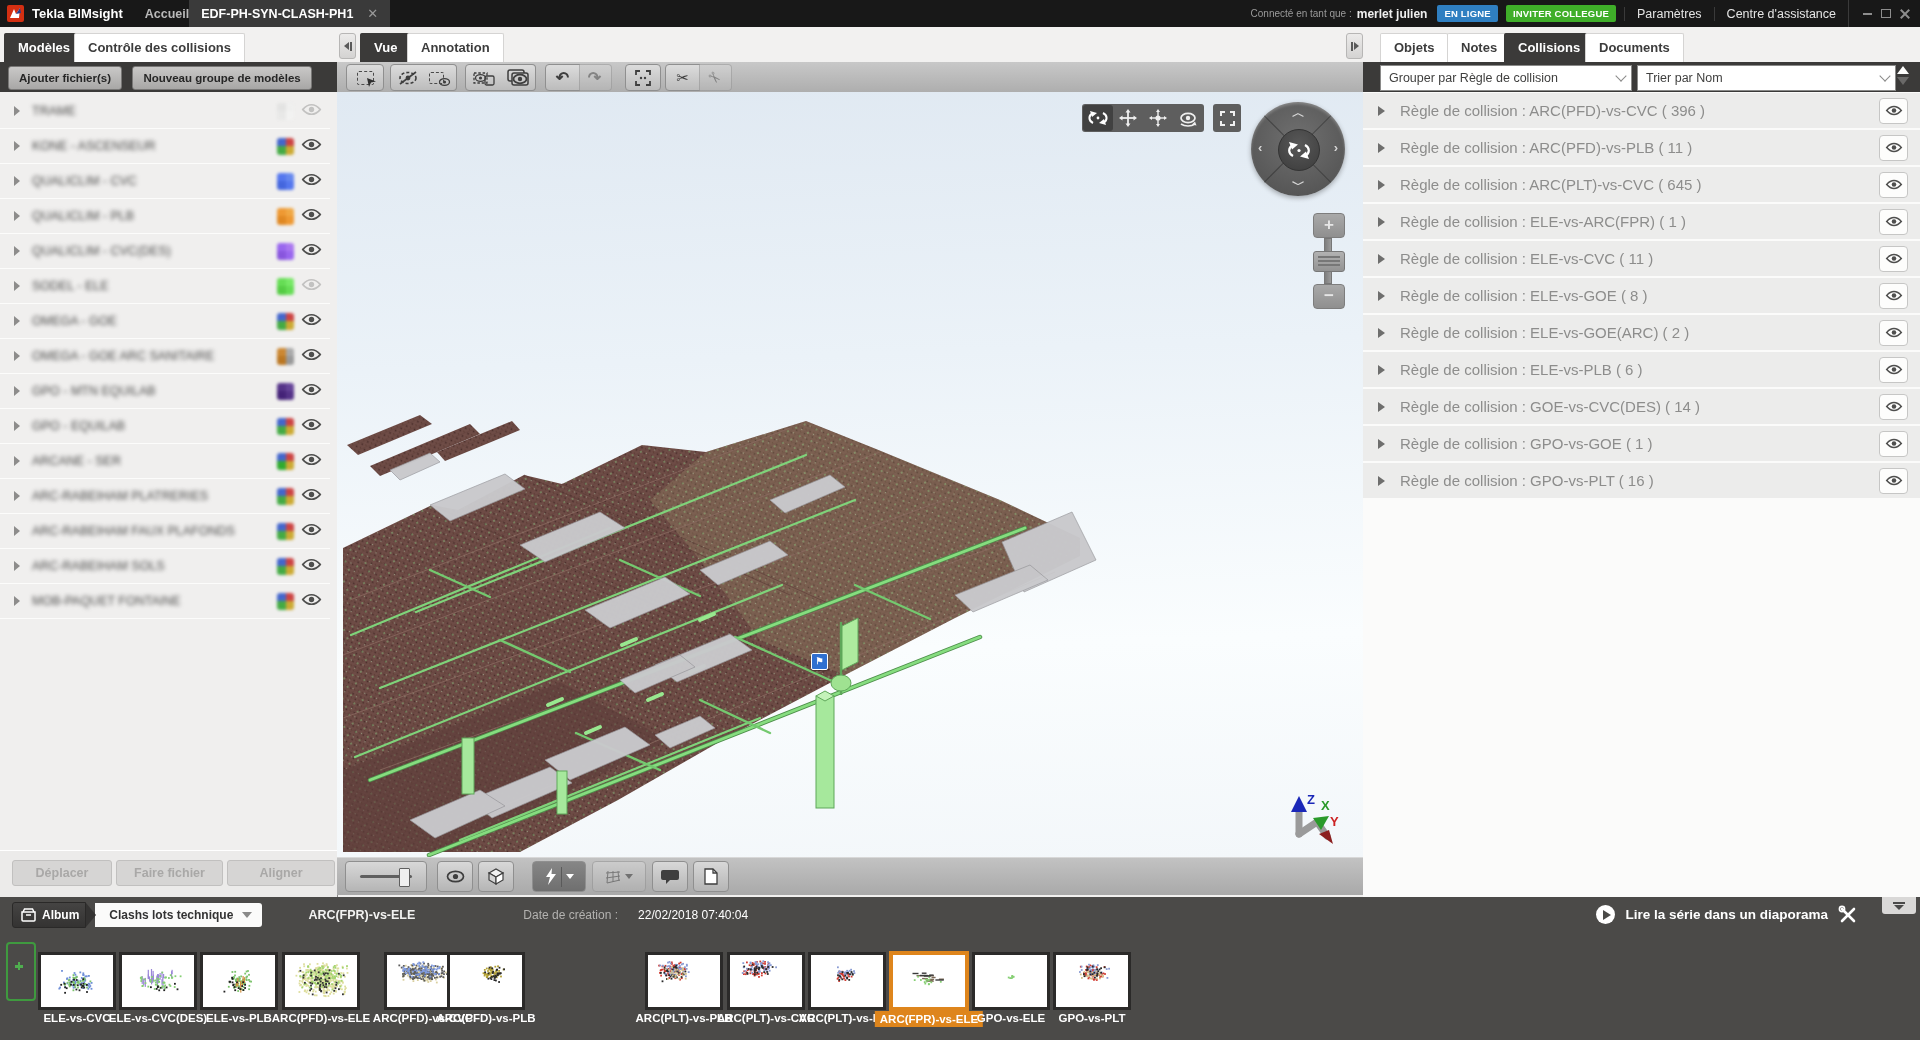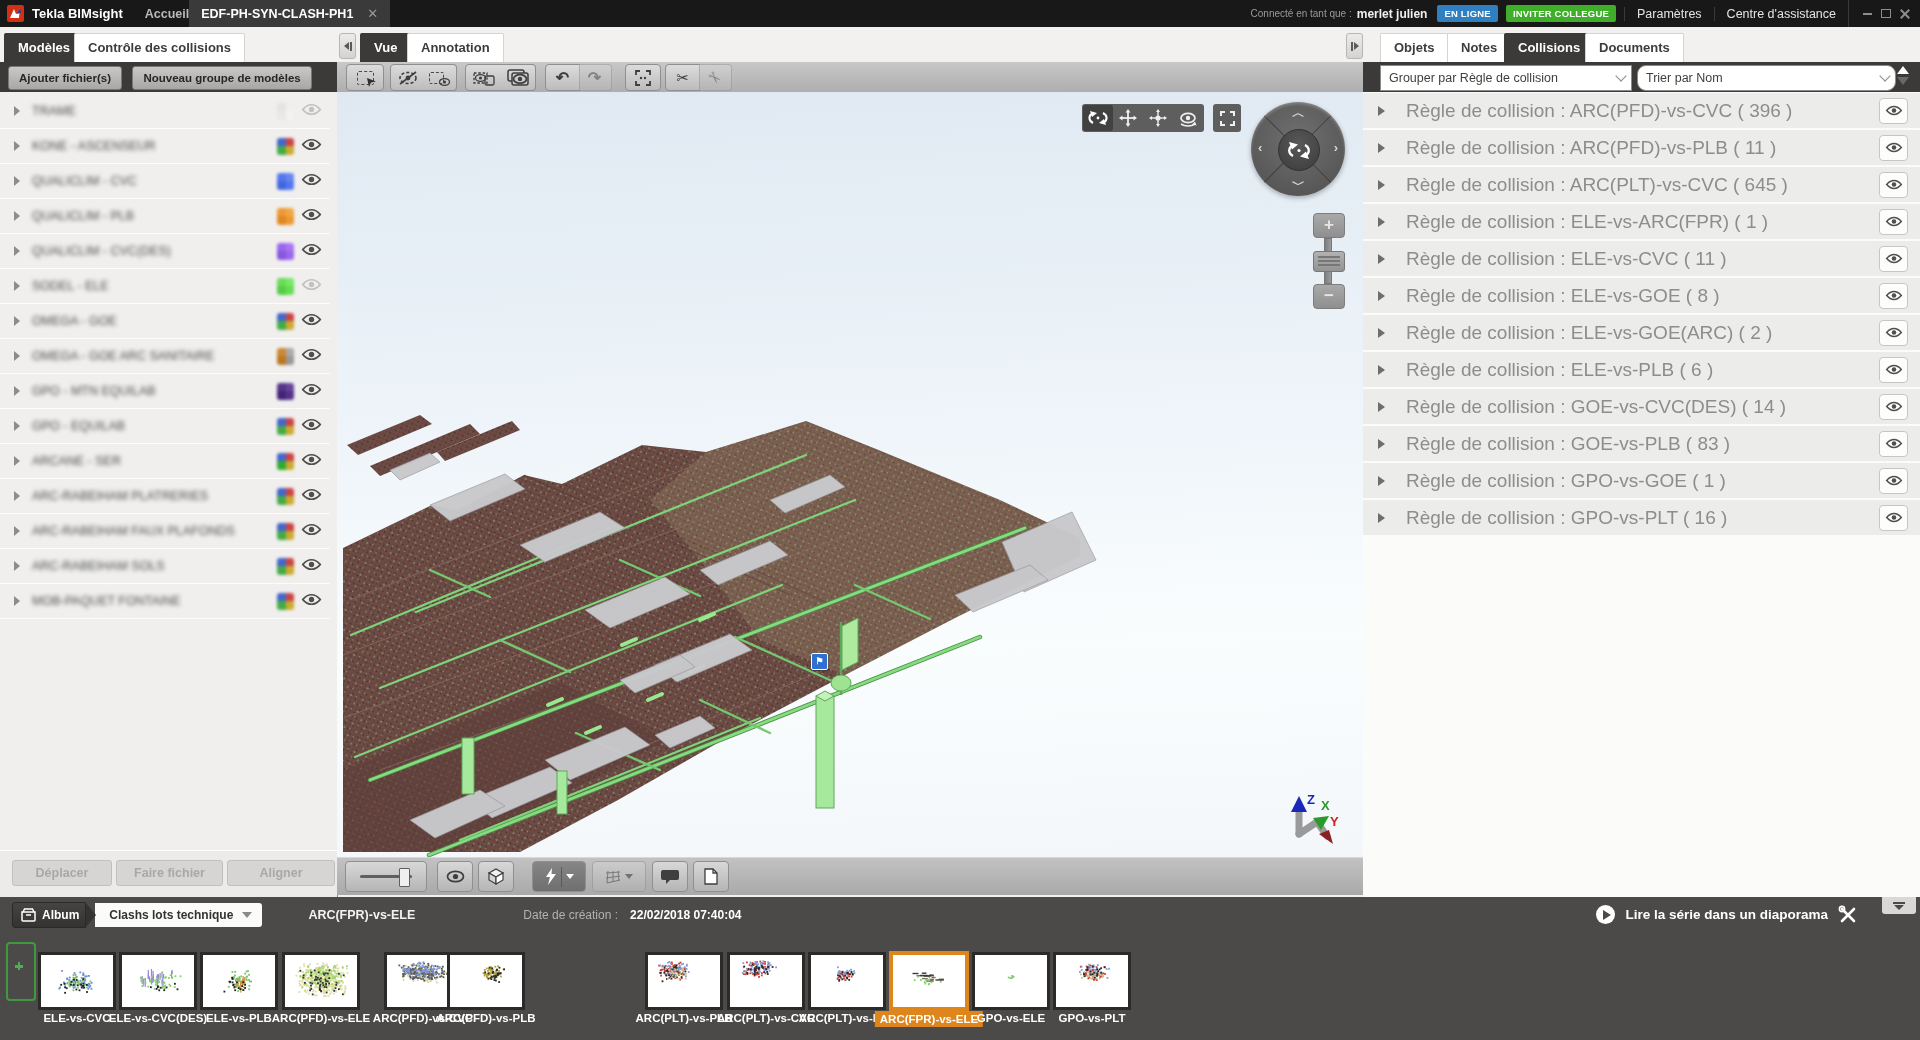--- a/index.html
+++ b/index.html
@@ -91,37 +91,37 @@
   .zs-handle::before{content:"";position:absolute;left:4px;right:4px;top:4px;height:2px;background:#777;box-shadow:0 4px 0 #777,0 8px 0 #777;}
 
   
   #note-marker{left:474px;top:561px;width:15px;height:15px;background:#2e6fd0;border:1.5px solid #fff;border-radius:2px;box-shadow:0 1px 2px rgba(0,0,0,.4);color:#fff;font-size:9px;text-align:center;line-height:14px;position:absolute;font-weight:bold;}
 
   
   #right-panel{left:1363px;top:92px;width:557px;height:805px;background:#fbfbfa;}
   #rules-list{position:absolute;left:0;top:1px;width:557px;}
   .rule-row{position:relative;height:35px;margin-bottom:2px;background:#ececeb;display:flex;align-items:center;}
   .rule-exp{width:0;height:0;border-top:5px solid transparent;border-bottom:5px solid transparent;border-left:7px solid #6e6e6d;margin-left:15px;}
-  .rule-label{margin-left:21px;font-size:19px;color:#8d8d8c;}
+  .rule-label{margin-left:15px;font-size:15px;color:#8d8d8c;}
   .rule-eye{position:absolute;right:12px;width:27px;height:24px;background:#fdfdfc;border:1px solid #c6c6c5;border-radius:4px;display:flex;align-items:center;justify-content:center;color:#4f4f4e;}
   .dropdown{position:absolute;top:3px;height:24px;background:#fff;border:1px solid #8a8a89;display:flex;align-items:center;font-size:12.5px;color:#3f3f3e;padding-left:8px;}
   .dd-chev{position:absolute;right:6px;width:7px;height:7px;border-right:1.5px solid #8a8a89;border-bottom:1.5px solid #8a8a89;transform:rotate(45deg);top:6px;}
   .sort-tri-up{width:0;height:0;border-left:6px solid transparent;border-right:6px solid transparent;border-bottom:8px solid #fdfdfc;}
   .sort-tri-down{width:0;height:0;border-left:6px solid transparent;border-right:6px solid transparent;border-top:8px solid #6a6968;margin-top:3px;}
 
   
   #album-bar{left:0;top:897px;width:1920px;height:143px;background:#4b4a48;}
   #album-header{position:absolute;left:0;top:0;width:1920px;height:35px;display:flex;align-items:center;}
   #album-btn{margin-left:12px;height:24px;background:linear-gradient(#454443,#343332);border:1px solid #2a2928;border-radius:3px 0 0 3px;display:flex;align-items:center;color:#fff;font-weight:bold;font-size:12px;padding:0 6px 0 8px;gap:6px;position:relative;z-index:2;}
   #album-arrow{width:0;height:0;border-top:12px solid transparent;border-bottom:12px solid transparent;border-left:10px solid #343332;position:relative;z-index:2;}
   #album-crumb{height:24px;background:#fbfbfa;border-radius:0 3px 3px 0;display:flex;align-items:center;color:#333;font-weight:bold;font-size:12px;padding:0 10px 0 14px;margin-left:-1px;gap:9px;}
   .crumb-chev{width:0;height:0;border-left:5px solid transparent;border-right:5px solid transparent;border-top:6px solid #8a8a89;}
   #current-item{color:#f2f2f1;font-size:12.5px;font-weight:bold;margin-left:46px;}
   #created-wrap{margin-left:108px;font-size:12px;color:#b3b2b0;}
-  #created-value{color:#fff;font-weight:bold;margin-left:12px;}
+  #created-value{color:#fff;font-weight:normal;margin-left:20px;}
   #album-right{position:absolute;right:62px;top:0;height:35px;display:flex;align-items:center;gap:10px;}
   #play-icon{width:19px;height:19px;border-radius:50%;background:#fff;position:relative;}
   #play-icon::before{content:"";position:absolute;left:7px;top:5px;width:0;height:0;border-top:5px solid transparent;border-bottom:5px solid transparent;border-left:8px solid #4b4a48;}
   #play-label{color:#fff;font-weight:bold;font-size:13.5px;}
   #album-collapse{position:absolute;right:4px;top:0;width:34px;height:17px;background:#d9d8d7;border-radius:0 0 3px 3px;display:flex;flex-direction:column;align-items:center;justify-content:center;gap:1px;}
   #album-collapse .bar{width:12px;height:2px;background:#4a4a49;}
   #album-collapse .dn{width:0;height:0;border-left:5px solid transparent;border-right:5px solid transparent;border-top:5px solid #4a4a49;}
   #add-thumb{position:absolute;left:6px;top:45px;width:26px;height:55px;border:2px solid #3f9a3f;border-radius:4px;}
   #add-thumb::before{content:"";position:absolute;left:7px;top:21px;width:8px;height:2.5px;background:#4fae4f;}
   #add-thumb::after{content:"";position:absolute;left:9.7px;top:18px;width:2.5px;height:8px;background:#4fae4f;}
@@ -252,21 +252,21 @@
     <div class="tbtn joinr disabled" style="left:361px;width:33px;">
         <span style="font-size:15px;transform:rotate(45deg);display:inline-block;">✂</span>
       </div>
   </div>
 
   <div class="abs darkstrip" style="left:1363px;width:557px;">
     <div class="dropdown" style="left:17px;width:242px;">
       <span>Grouper par Règle de collision</span>
         <span class="dd-chev"></span>
     </div>
-    <div class="dropdown" style="left:274px;width:249px;border-radius:9px;">
+    <div class="dropdown" style="left:274px;width:249px;">
       <span>Trier par Nom</span>
         <span class="dd-chev"></span>
     </div>
     <div style="position:absolute;left:534px;top:4px;">
       <div class="sort-tri-up"></div>
       <div class="sort-tri-down"></div>
     </div>
   </div>
 
   <div id="left-panel" class="abs">
@@ -828,30 +828,20 @@
     <span class="rule-eye">
             <svg width="16" height="11" viewBox="0 0 24 16">
               <path d="M12 2 C6 2 2.7 6 1 8 C2.7 10 6 14 12 14 C18 14 21.3 10 23 8 C21.3 6 18 2 12 2 Z" fill="none" stroke="currentColor" stroke-width="2.2"></path>
               <circle cx="12" cy="8" r="3.4" fill="currentColor"></circle>
             </svg>
           </span>
         </div>
         <div class="rule-row">
           <span class="rule-exp"></span>
     <span class="rule-label">Règle de collision : GOE-vs-CVC(DES) ( 14 )</span>
-    <span class="rule-eye">
-            <svg width="16" height="11" viewBox="0 0 24 16">
-              <path d="M12 2 C6 2 2.7 6 1 8 C2.7 10 6 14 12 14 C18 14 21.3 10 23 8 C21.3 6 18 2 12 2 Z" fill="none" stroke="currentColor" stroke-width="2.2"></path>
-              <circle cx="12" cy="8" r="3.4" fill="currentColor"></circle>
-            </svg>
-          </span>
-        </div>
-        <div class="rule-row">
-          <span class="rule-exp"></span>
-    <span class="rule-label">Règle de collision : GOE-vs-PLB ( 83 )</span>
     <span class="rule-eye">
             <svg width="16" height="11" viewBox="0 0 24 16">
               <path d="M12 2 C6 2 2.7 6 1 8 C2.7 10 6 14 12 14 C18 14 21.3 10 23 8 C21.3 6 18 2 12 2 Z" fill="none" stroke="currentColor" stroke-width="2.2"></path>
               <circle cx="12" cy="8" r="3.4" fill="currentColor"></circle>
             </svg>
           </span>
         </div>
         <div class="rule-row">
           <span class="rule-exp"></span>
     <span class="rule-label">Règle de collision : GPO-vs-GOE ( 1 )</span>

